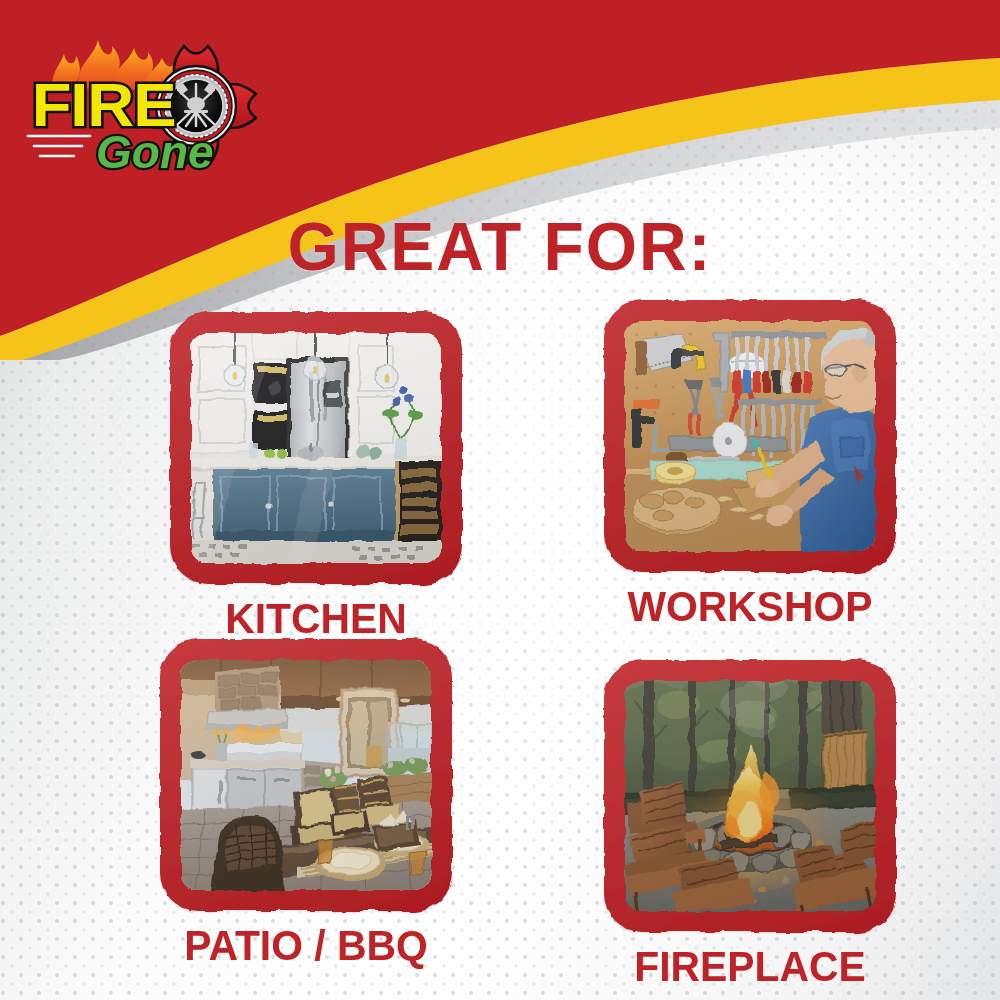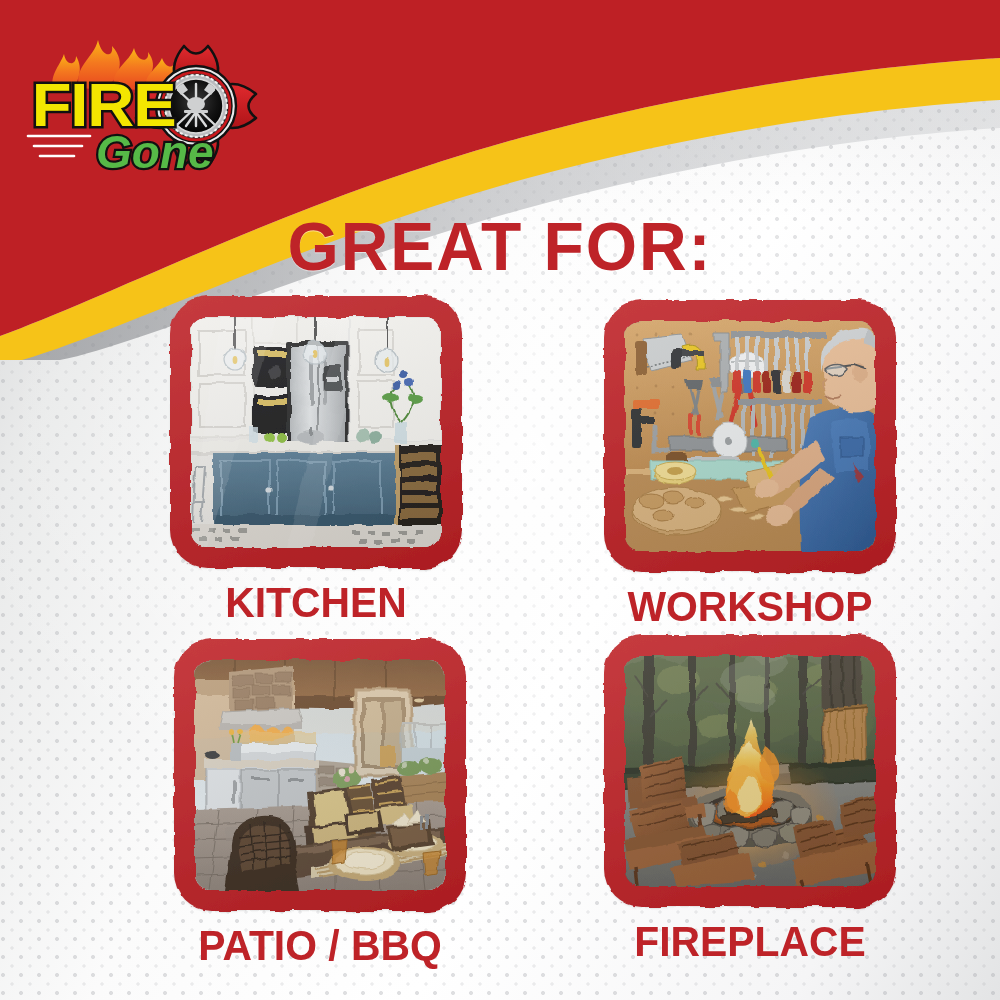--- a/index.html
+++ b/index.html
@@ -55,24 +55,24 @@
     transform:scaleX(0.97);
     text-shadow:0 1px 0 rgba(255,255,255,0.5);
     line-height:1;
   }
 
   
   .tiles {
     position:absolute; left:0; top:296px; width:1000px; height:680px;
   }
   .tile { position:absolute; width:292px; }
-  .tile-0 { left:170px;  top:0px; }
+  .tile-0 { left:170px;  top:16px; }
   .tile-1 { left:604px;  top:4px; }
-  .tile-2 { left:174px;  top:343px; }
-  .tile-3 { left:604px;  top:339px; }
+  .tile-2 { left:160px;  top:343px; }
+  .tile-3 { left:604px;  top:364px; }
 
   .frame {
     position:relative;
     width:292px; height:272px;
     background:#BE2025;
     border-radius:38px;
     padding:21px;
     
     filter:url(#roughen);
     box-shadow:0 1px 2px rgba(0,0,0,0.10);

